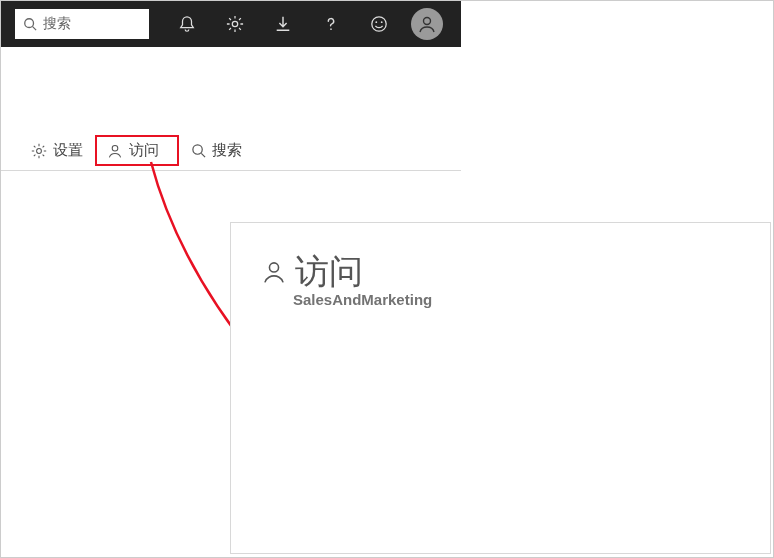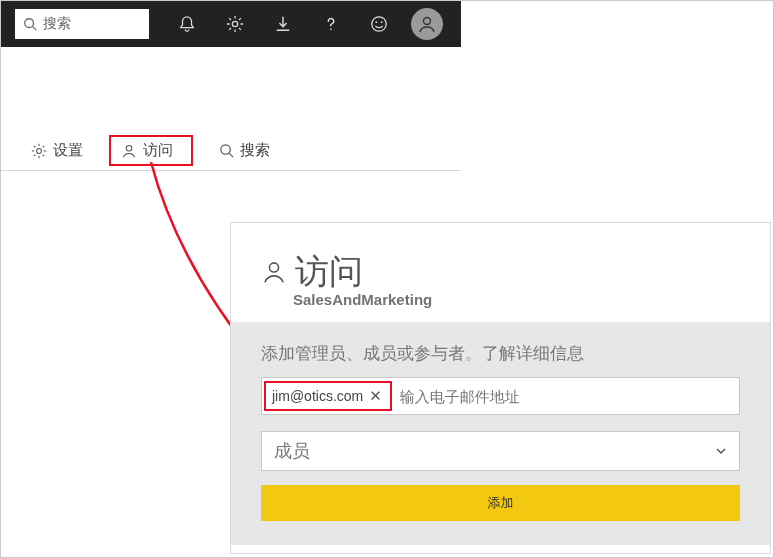--- a/index.html
+++ b/index.html
@@ -59,21 +59,21 @@
   
   .secondary {
     position: absolute;
     left: 0;
     top: 130px;
     width: 460px;
     height: 40px;
     display: flex;
     align-items: center;
     padding: 0 18px;
-    gap: 14px;
+    gap: 0;
     font-size: 15px;
     color: #444;
     border-bottom: 1px solid #d8d8d8;
   }
   .sec-item {
     display: flex;
     align-items: center;
     gap: 6px;
     padding: 6px 12px;
   }
@@ -268,32 +268,13 @@
   <div class="panel-head">
     <div class="panel-title-row">
       <svg width="26" height="26" viewBox="0 0 20 20">
           <circle cx="10" cy="6.5" r="3.5" fill="none" stroke="#555" stroke-width="1.2"></circle>
           <path d="M3 18c1-4 5-5 7-5s6 1 7 5" fill="none" stroke="#555" stroke-width="1.2"></path>
         </svg>
       <span class="panel-title">访问</span>
     </div>
     <div class="panel-sub">SalesAndMarketing</div>
   </div>
-  <div class="panel-body">
-    <div class="body-label">添加管理员、成员或参与者。了解详细信息</div>
-    <div class="email-row">
-      <div class="chip">
-        <span>jim@otics.com</span>
-        <span class="chip-x">✕</span>
-      </div>
-      <input class="email-input" placeholder="输入电子邮件地址" style="">
-    </div>
-    <div class="select">
-      <span>成员</span>
-      <svg width="12" height="12" viewBox="0 0 12 12">
-          <path d="M2 4l4 4 4-4" fill="none" stroke="#555" stroke-width="1.5"></path>
-        </svg>
-    </div>
-    <div class="add-btn">
-      <span>添加</span>
-    </div>
-  </div>
 </div>
 
 </body></html>

